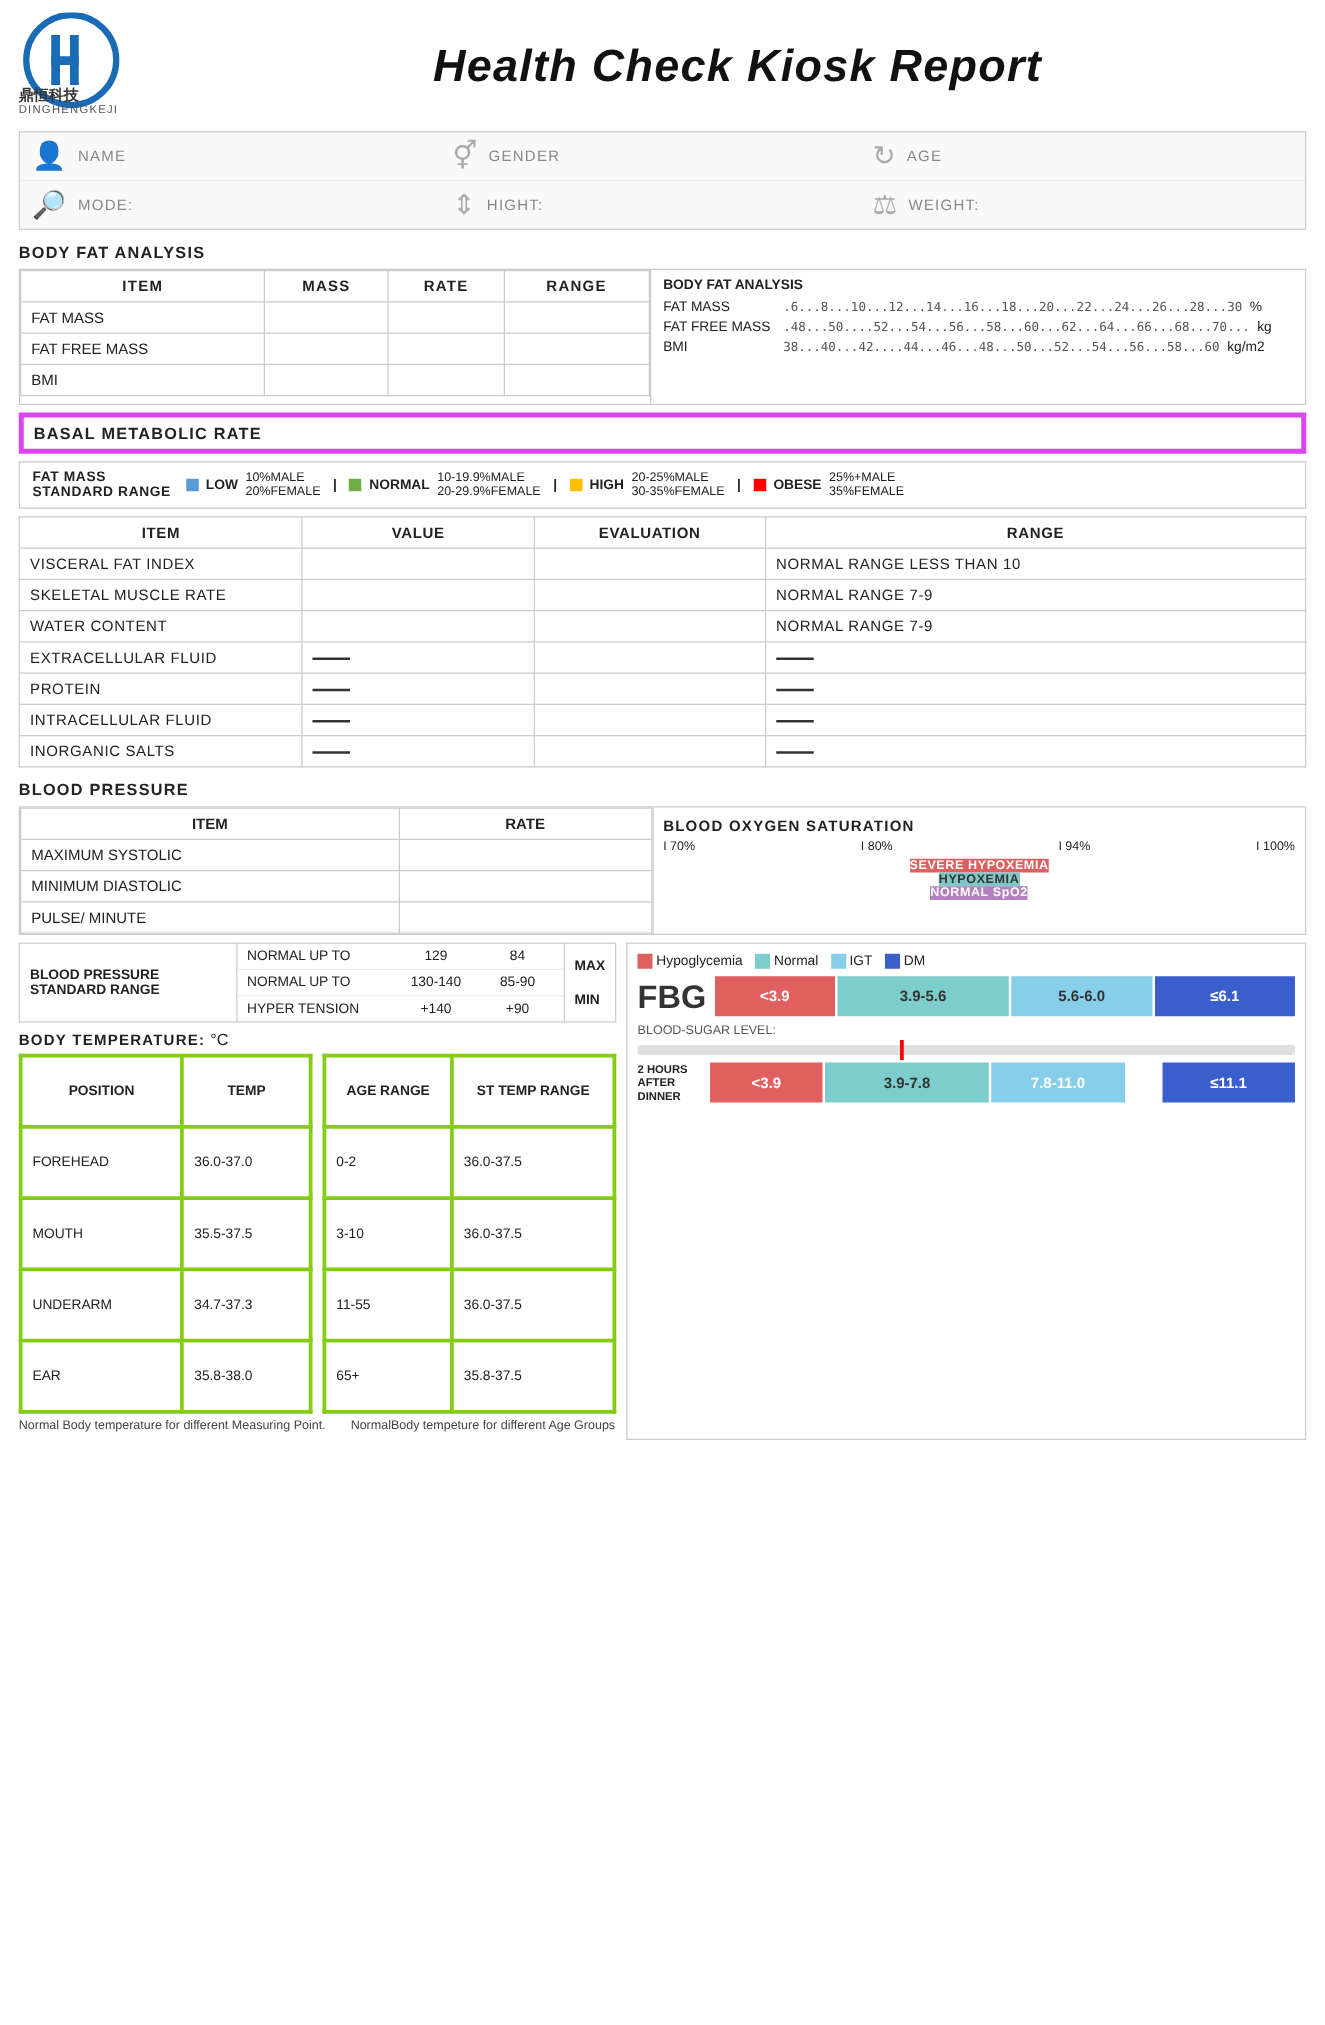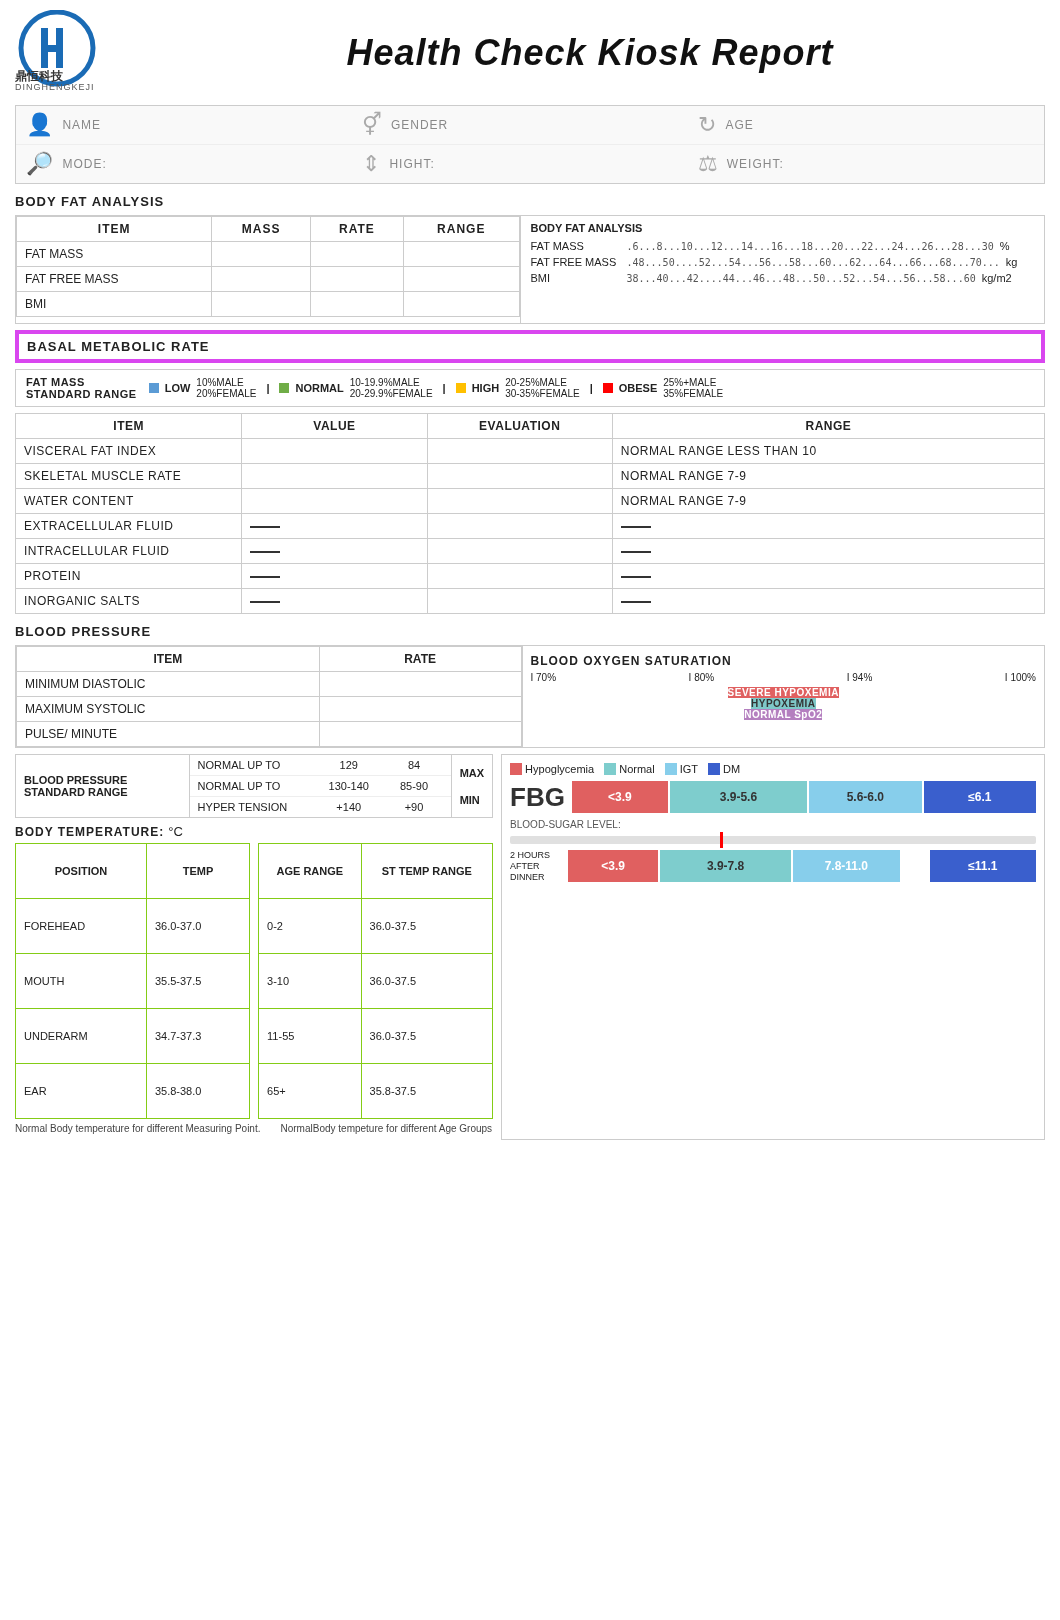--- a/index.html
+++ b/index.html
@@ -208,21 +208,21 @@
       top: -4px;
       width: 3px;
       height: 16px;
       background: red;
     }
     .after-dinner-row {
       display: flex;
       align-items: center;
       gap: 3px;
     }
-    .ad-label { font-size: 9px; font-weight: normal; line-height: 1.2; width: 55px; flex-shrink: 0; }
+    .ad-label { font-size: 9px; font-weight: bold; line-height: 1.2; width: 55px; flex-shrink: 0; }
     .ad-seg {
       display: flex;
       align-items: center;
       justify-content: center;
       height: 32px;
       font-weight: bold;
       font-size: 12px;
       color: #fff;
       padding: 0 4px;
     }
@@ -238,21 +238,21 @@
     .temp-tables {
       display: flex;
       gap: 8px;
     }
     .temp-table {
       border-collapse: collapse;
       font-size: 11px;
       flex: 1;
     }
     .temp-table th, .temp-table td {
-      border: 1px solid #84cc16;
+      border: 3px solid #84cc16;
       padding: 21px 8px;
     }
     .temp-table th { font-weight: bold; }
     .temp-notes {
       display: flex;
       gap: 20px;
       font-size: 10px;
       margin-top: 4px;
       color: #444;
     }
@@ -421,27 +421,27 @@
       <td></td>
       <td>NORMAL RANGE 7-9</td>
     </tr>
     <tr>
       <td>EXTRACELLULAR FLUID</td>
       <td><span class="dash"></span></td>
       <td></td>
       <td><span class="dash"></span></td>
     </tr>
     <tr>
+      <td>PROTEIN</td>
+      <td><span class="dash"></span></td>
+      <td></td>
+      <td><span class="dash"></span></td>
+    </tr>
+    <tr>
       <td>INTRACELLULAR FLUID</td>
-      <td><span class="dash"></span></td>
-      <td></td>
-      <td><span class="dash"></span></td>
-    </tr>
-    <tr>
-      <td>PROTEIN</td>
       <td><span class="dash"></span></td>
       <td></td>
       <td><span class="dash"></span></td>
     </tr>
     <tr>
       <td>INORGANIC SALTS</td>
       <td><span class="dash"></span></td>
       <td></td>
       <td><span class="dash"></span></td>
     </tr>
@@ -454,25 +454,25 @@
   <div class="bp-left">
     <table class="bp-table">
       <thead>
         <tr>
           <th style="width:60%;">ITEM</th>
           <th>RATE</th>
         </tr>
       </thead>
       <tbody>
         <tr>
+          <td>MAXIMUM SYSTOLIC</td>
+          <td></td>
+        </tr>
+        <tr>
           <td>MINIMUM DIASTOLIC</td>
-          <td></td>
-        </tr>
-        <tr>
-          <td>MAXIMUM SYSTOLIC</td>
           <td></td>
         </tr>
         <tr>
           <td>PULSE/ MINUTE</td>
           <td></td>
         </tr>
       </tbody>
     </table>
   </div>
   <div class="bp-right">

